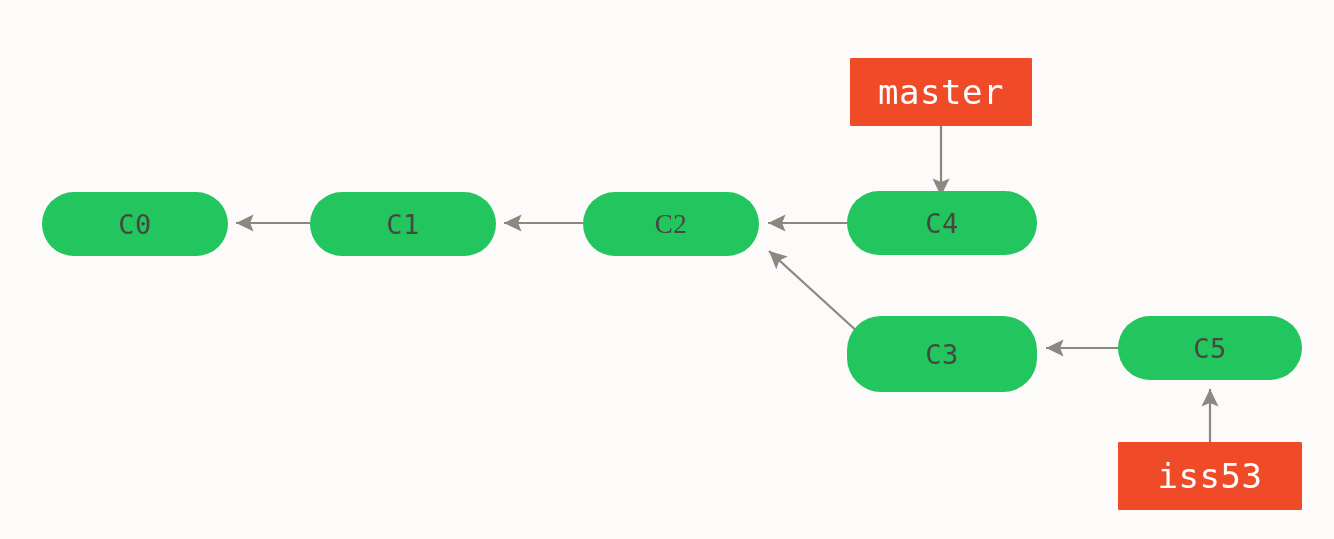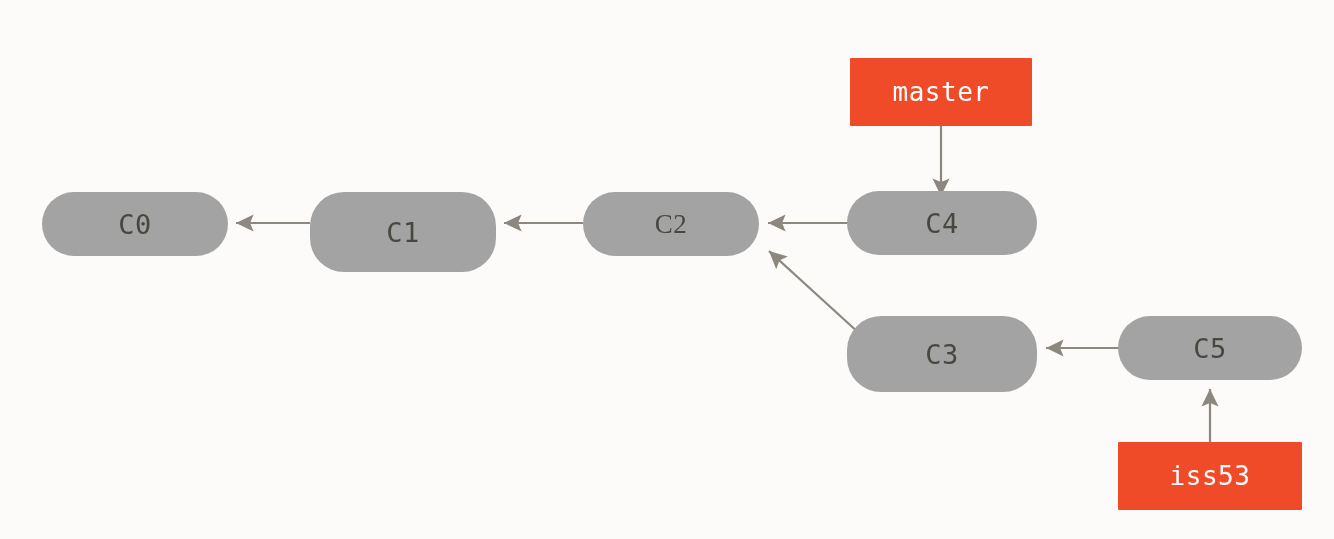--- a/index.html
+++ b/index.html
@@ -27,39 +27,39 @@
     width: 1334px;
     height: 539px;
     pointer-events: none;
   }
   .node {
     position: absolute;
     box-sizing: border-box;
     display: flex;
     align-items: center;
     justify-content: center;
-    background: #a3a3a3;
+    background: #22c55e;
     color: #48473f;
     font-family: "DejaVu Sans Mono", monospace;
     font-size: 27px;
     line-height: 1;
     letter-spacing: 0.5px;
     border-radius: 34px;
     user-select: none;
   }
   .branch-label {
     position: absolute;
     box-sizing: border-box;
     display: flex;
     align-items: center;
     justify-content: center;
     background: #f04b29;
     color: #ffffff;
     font-family: "DejaVu Sans Mono", monospace;
-    font-size: 26px;
+    font-size: 34px;
     line-height: 1;
     letter-spacing: 0.5px;
     border-radius: 1px;
     user-select: none;
   }
 </style>
 </head>
 <body>
 
 <div id="diagram">
@@ -83,21 +83,21 @@
 
     <line x1="941" y1="126" x2="941" y2="196" stroke="#8c8880" stroke-width="2.2" marker-end="url(#arrowhead)"></line>
 
     <line x1="1210" y1="442" x2="1210" y2="389" stroke="#8c8880" stroke-width="2.2" marker-end="url(#arrowhead)"></line>
   </svg>
 
   <div class="node" style="left:42px;  top:192px;  width:186px; height:64px;">
     <span>C0</span>
   </div>
 
-  <div class="node" style="left:310px; top:192px; width:186px; height:80px;">
+  <div class="node" style="left:310px; top:192px; width:186px; height:64px;">
     <span>C1</span>
   </div>
 
   <div class="node" style="left:583px; top:192px; width:176px; height:64px;font-family:Liberation Serif, serif;">
     <span>C2</span>
   </div>
 
   <div class="node" style="left:847px; top:191px; width:190px; height:64px;">
     <span>C4</span>
   </div>

